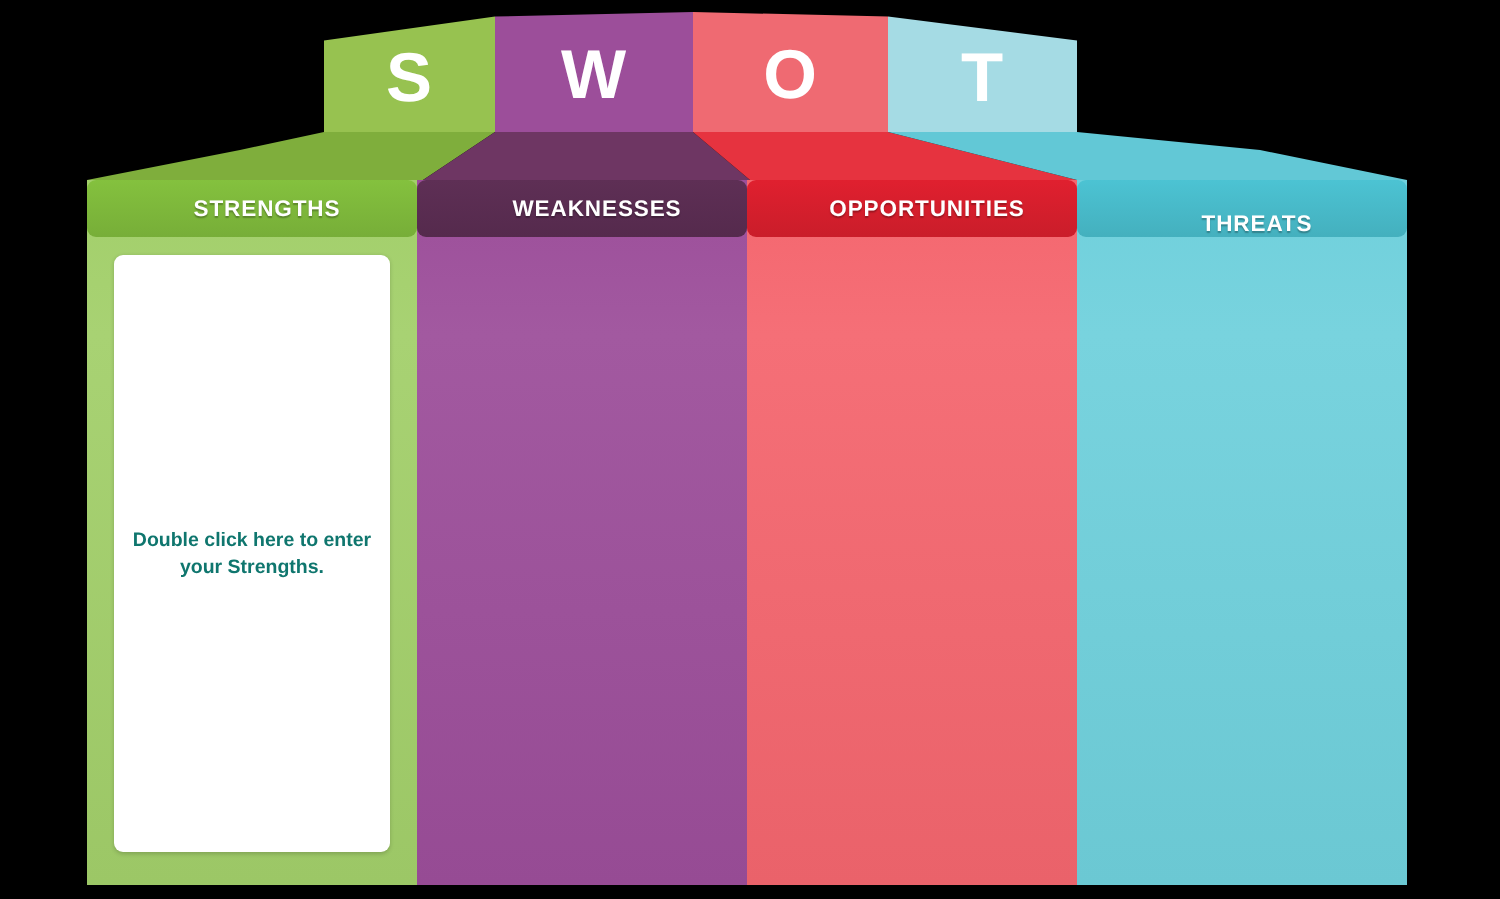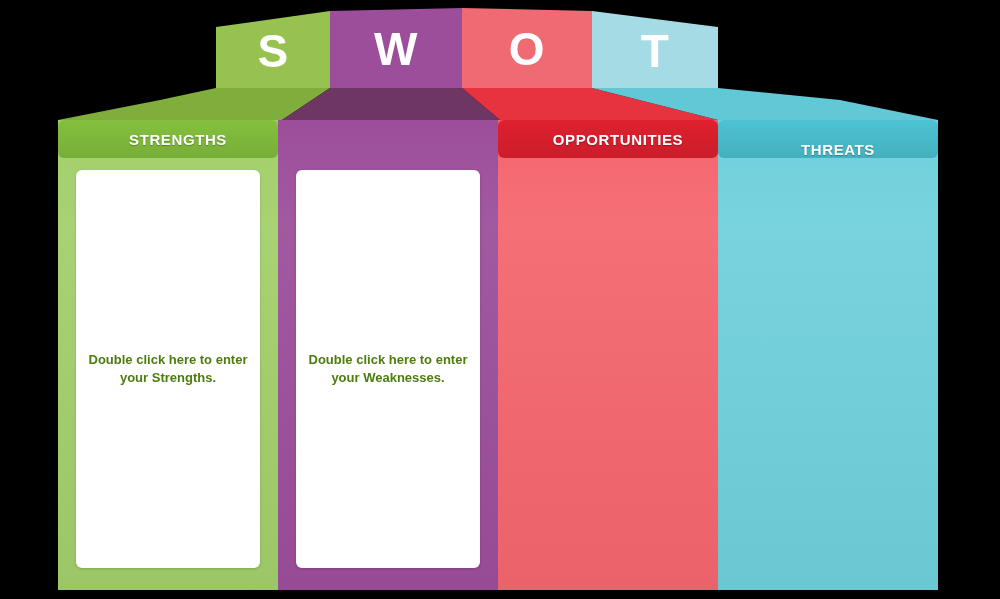--- a/index.html
+++ b/index.html
@@ -106,21 +106,21 @@
     background: #ffffff;
     border-radius: 6px;
     box-shadow: 0 1px 3px rgba(0,0,0,0.18);
     display: flex;
     align-items: center;
     justify-content: center;
     z-index: 3;
     box-sizing: border-box;
   }
   .card-placeholder {
-    color: #4d7c0f;
+    color: #0f766e;
     font-family: "Liberation Sans", sans-serif;
     font-weight: bold;
     font-size: 13px;
     line-height: 1.35;
     text-align: center;
     padding: 0 0;
     user-select: none;
   }
 </style>
 </head>
@@ -155,22 +155,22 @@
       <div class="col-header" id="header-0" style="background: linear-gradient(rgb(132, 193, 62) 0%, rgb(119, 174, 56) 100%);">
         <span class="col-header-label">STRENGTHS</span>
       </div>
       <div class="card">
         <span class="card-placeholder">Double click here to enter your Strengths.</span>
       </div>
     </div>
 
     <div class="column">
       <div class="col-body" id="body-1" style="background: linear-gradient(rgb(156, 78, 154) 0%, rgb(162, 89, 160) 22%, rgb(150, 75, 148) 100%);"></div>
-      <div class="card">
-        <span class="card-placeholder">Double click here to enter your Weaknesses.</span>
+      <div class="col-header" id="header-1" style="background: linear-gradient(rgb(94, 47, 85) 0%, rgb(85, 42, 77) 100%);">
+        <span class="col-header-label">WEAKNESSES</span>
       </div>
     </div>
 
     <div class="column">
       <div class="col-body" id="body-2" style="background: linear-gradient(rgb(244, 102, 110) 0%, rgb(245, 111, 119) 22%, rgb(234, 98, 106) 100%);"></div>
       <div class="col-header" id="header-2" style="background: linear-gradient(rgb(224, 32, 47) 0%, rgb(202, 29, 42) 100%);">
         <span class="col-header-label">OPPORTUNITIES</span>
       </div>
     </div>
 

